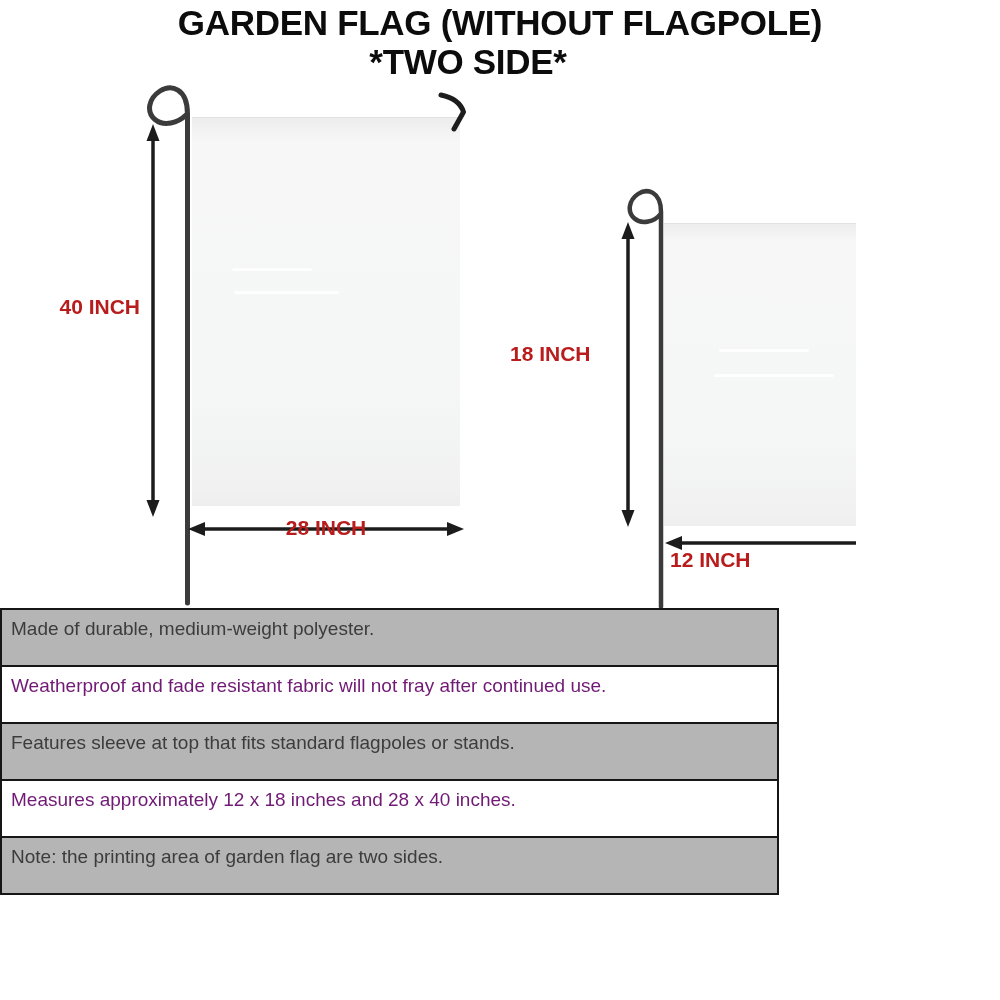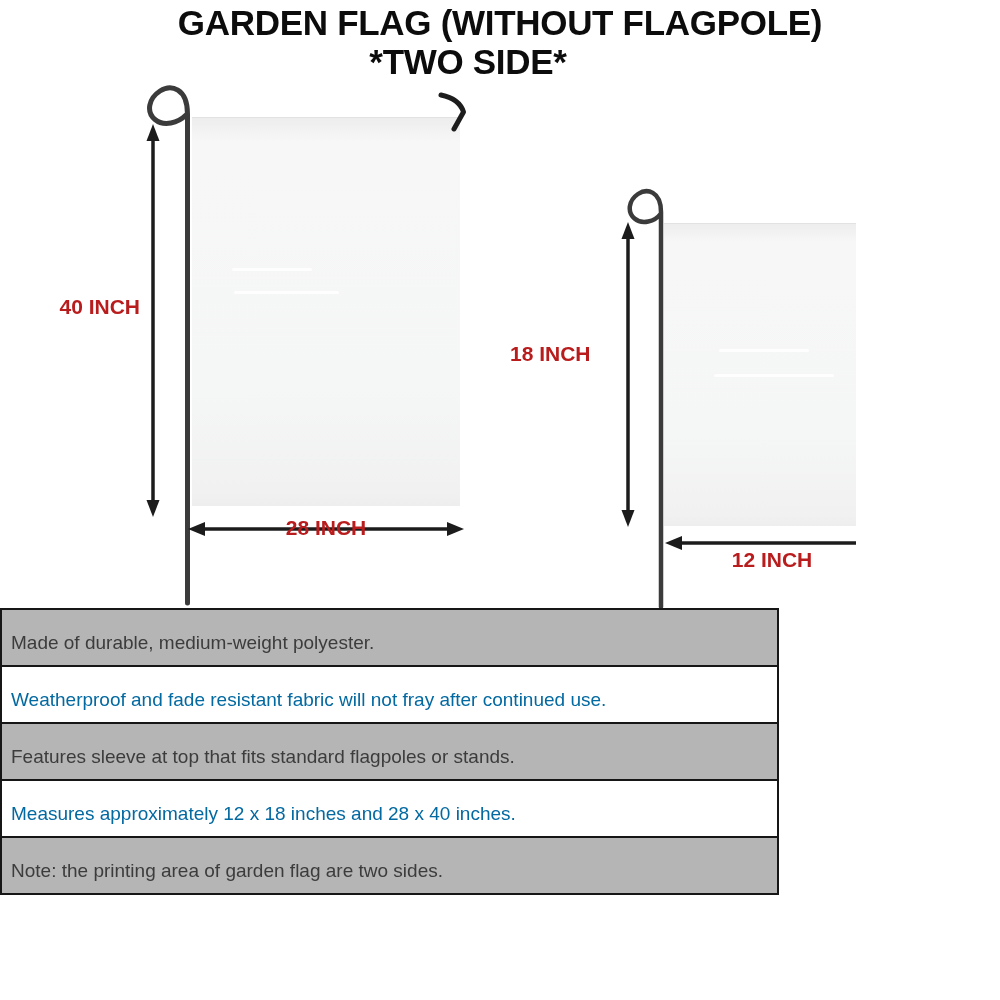--- a/index.html
+++ b/index.html
@@ -34,32 +34,32 @@
   .arrow-line{stroke:#1c1c1c;fill:none;}
   .arrow-head{fill:#1c1c1c;stroke:none;}
   
   .dim{
     position:absolute;font-weight:800;font-size:21px;color:#b91c1c;line-height:22px;
     letter-spacing:0;
   }
   .dim.h40{left:35px;top:296px;width:105px;text-align:right;}
   .dim.w28{left:224px;top:517px;width:204px;text-align:center;}
   .dim.h18{left:510px;top:343px;width:104px;text-align:left;}
-  .dim.w12{left:670px;top:549px;width:204px;text-align:center;}
+  .dim.w12{left:670px;top:549px;width:204px;text-align:left;}
   
   .features{
     position:absolute;left:0;top:608px;width:775px;
     border:2px solid #161616;border-bottom:none;
   }
   .feature-row{
     box-sizing:border-box;height:57px;border-bottom:2px solid #161616;
-    padding:21px 10px 0 9px;font-size:19px;line-height:23px;color:#3c3c3c;
+    padding:7px 10px 0 9px;font-size:19px;line-height:23px;color:#3c3c3c;
   }
   .feature-row.gray{background:#b5b5b5;}
-  .feature-row.white{background:#ffffff;color:#0369a1;}
+  .feature-row.white{background:#ffffff;color:#701a75;}
 </style>
 </head>
 <body>
 
 <div class="canvas">
 
   <div class="title-line l1">GARDEN FLAG (WITHOUT FLAGPOLE)</div>
   <div class="title-line l2">*TWO SIDE*</div>
 
   <div class="flag large">

